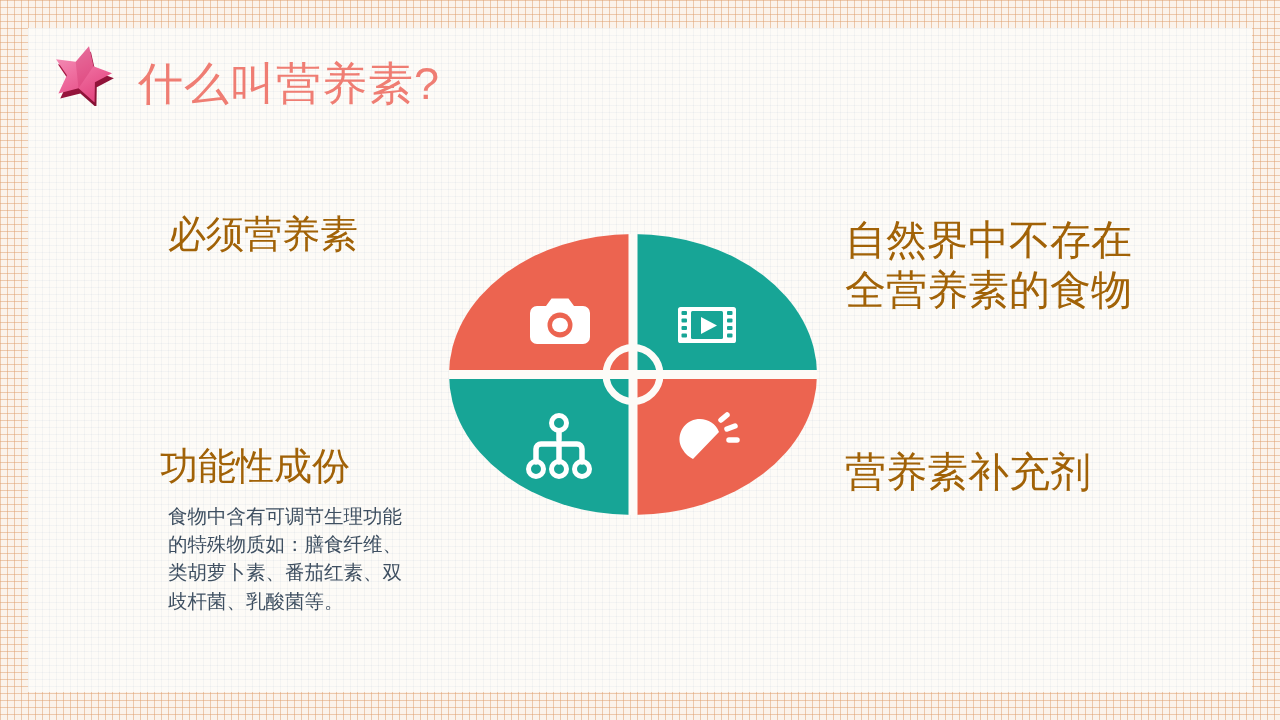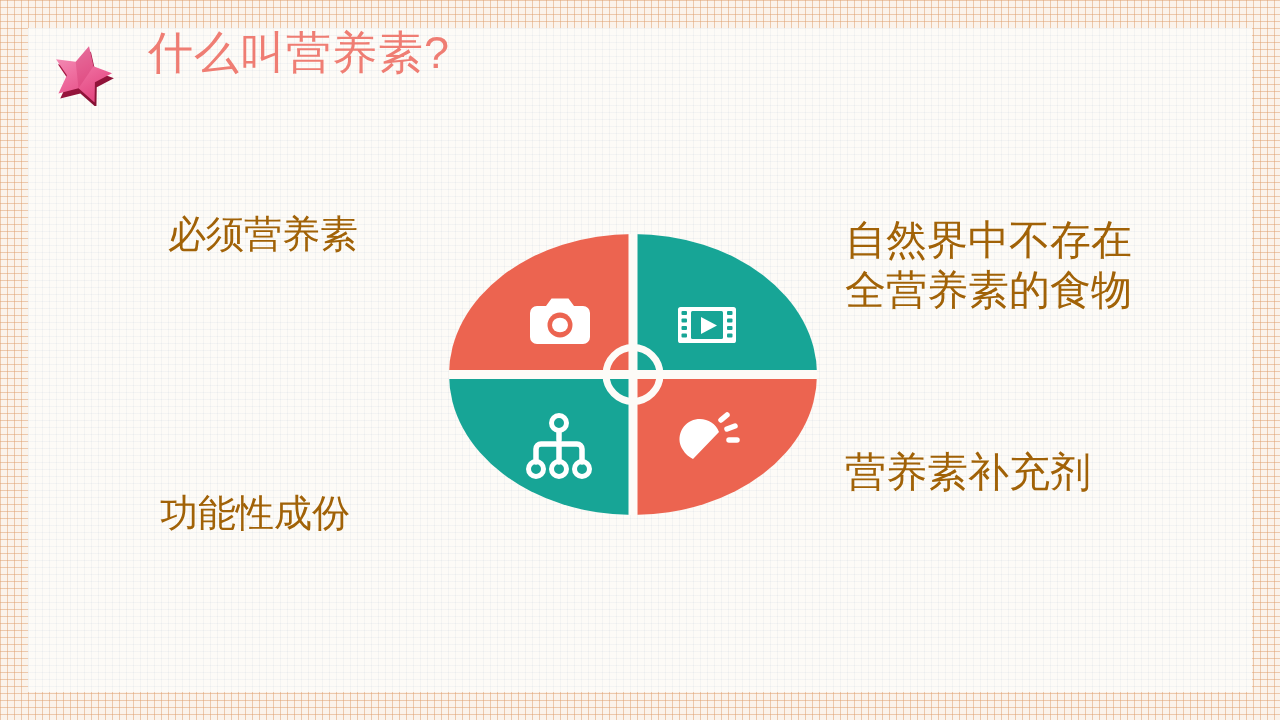--- a/index.html
+++ b/index.html
@@ -63,22 +63,22 @@
       linear-gradient(to bottom, #000 0 28px, transparent 28px calc(100% - 28px), #000 calc(100% - 28px) 100%);
     mask-composite: add;
   }
 
   
   #title-row {
     position: absolute;
     left: 44px;
     top: 30px;
     display: flex;
-    align-items: flex-start;
-    gap: 28px;
+    align-items: flex-end;
+    gap: 18px;
   }
   #star-icon {
     width: 76px;
     height: 76px;
     flex: 0 0 auto;
   }
   #page-title {
     font-size: 45px;
     font-weight: normal;
     color: #ef7d73;
@@ -98,21 +98,21 @@
   .block-body {
     color: #3e4f61;
     font-size: 19.5px;
     line-height: 1.45;
   }
   .block-body .hl { color: #cc1f1f; }
 
   #block-essential     { left: 168px; top: 214px; }
   #block-essential .block-body { margin-top: 14px; width: 252px; }
 
-  #block-functional    { left: 160px; top: 446px; margin-top: 47px; }
+  #block-functional    { left: 160px; top: 446px; }
   #block-functional .block-body { margin-top: 14px; width: 250px; padding-left: 8px; }
 
   #block-no-complete {
     left: 845px;
     top: 215px;
   }
   #block-no-complete .block-heading { font-size: 41px; line-height: 1.22; }
 
   #block-supplement { left: 845px; top: 450px; }
   #block-supplement .block-heading { font-size: 41px; }
@@ -157,20 +157,21 @@
     </svg>
     <div id="page-title">什么叫营养素?</div>
   </div>
 
   <div class="block" id="block-essential">
     <div class="block-heading">必须营养素</div>
   </div>
 
   <div class="block" id="block-functional">
     <div class="block-heading">功能性成份</div>
+    <div class="block-body">食物中含有可调节生理功能的特殊物质如：膳食纤维、类胡萝卜素、番茄红素、双歧杆菌、乳酸菌等。</div>
   </div>
 
   <div class="block" id="block-supplement">
     <div class="block-heading">营养素补充剂</div>
   </div>
 
   <div class="block" id="block-no-complete">
     <div class="block-heading">自然界中不存在</div>
     <div class="block-heading">全营养素的食物</div>
   </div>

